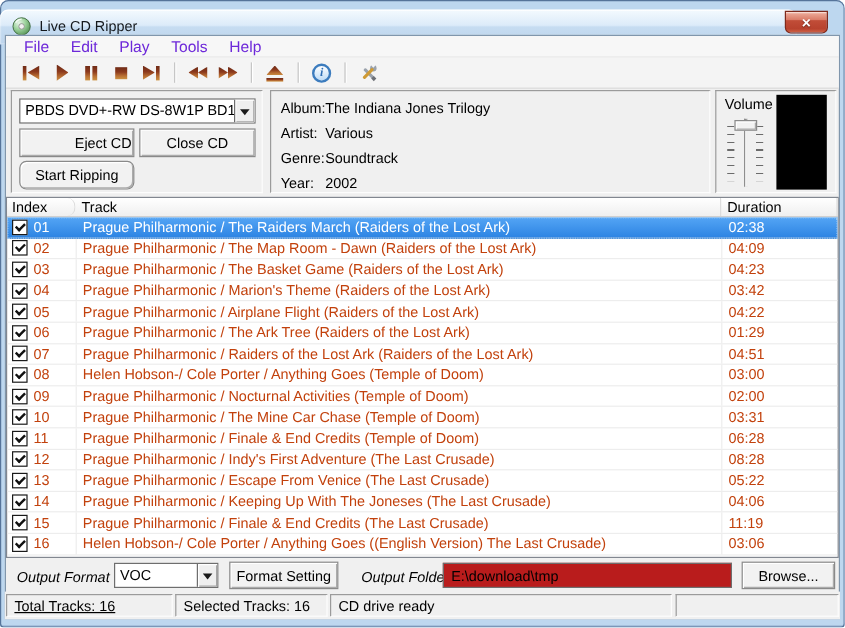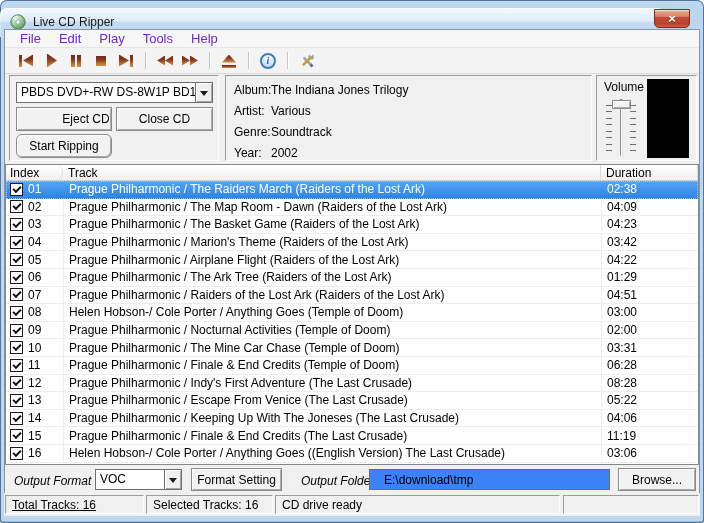--- a/index.html
+++ b/index.html
@@ -93,40 +93,40 @@
   .vid-box { position:absolute; left:50px; top:3px; width:42px; height:79px; background:#000; }
 
   
   .listview { position:absolute; left:5px; top:164px; width:694px; height:301px;
     background:#FFF; border:1px solid #828790; }
   .lv-header { height:16px; display:flex; background:linear-gradient(180deg,#FFFFFF,#EFEFEF); border-bottom:1px solid #CFCFCF; }
   .hcell { font-size:12px; color:#000; display:flex; align-items:center; padding-left:5px;
     border-right:1px solid #DCDCDC; box-shadow:inset 0 1px 0 #FFF; }
   .h-index { width:57px; padding-left:4px;border-radius:7px; } .h-track { width:538px; } .h-duration { flex:1; }
   .lv-body { height:calc(100% - 16px); overflow:hidden; }
-  .lv-row { display:flex; height:17.6px; border-bottom:1px solid #EDEDED; font-size:12px; color:#000000; }
+  .lv-row { display:flex; height:17.6px; border-bottom:1px solid #EDEDED; font-size:12px; color:#c2410c; }
   .cell { display:flex; align-items:center; height:100%; }
   .ci { width:57px; padding-left:4px; gap:5px; }
   .ct { width:538px; padding-left:5px; border-left:1px solid #EDEDED; white-space:nowrap; overflow:hidden; }
   .cd { flex:1; padding-left:5px; border-left:1px solid #EDEDED; }
   .lv-row.sel { background:linear-gradient(180deg,#54A5F5,#2D84E3); color:#FFF;
     border-bottom-color:#2A79CF; outline:1px dotted #9BC6EE; outline-offset:-1px; }
   .lv-row.sel .ct, .lv-row.sel .cd { border-left-color:transparent; }
   .chk { width:13px; height:13px; background:#FFF; border:1px solid #1a1a1a; position:relative; flex:none; }
   .chk::after { content:""; position:absolute; left:2px; top:2px; width:6px; height:3px;
     border-left:2px solid #111; border-bottom:2px solid #111; transform:rotate(-45deg); }
 
   
   .output-bar { position:absolute; left:4px; top:466px; width:696px; height:27px; }
   .flabel { position:absolute; font-size:12px; color:#000;font-style:italic; }
   .lbl-format { left:10px; top:8px; } .lbl-folder { left:297px; top:8px; }
   .fmt-combo { position:absolute; left:91px; top:3px; width:87px; height:21px; }
   .btn-fmt { left:187px; top:2px; width:91px; height:23px; }
   .tinput { position:absolute; left:365px; top:3px; width:241px; height:21px;
-    background:#3b82f6; border:1px solid #6E6E6E; font:12px "Liberation Sans",sans-serif; padding:0 14px; }
+    background:#b91c1c; border:1px solid #6E6E6E; font:12px "Liberation Sans",sans-serif; padding:0 6px; }
   .btn-browse { left:614px; top:2px; width:78px; height:23px; }
 
   
   .statusbar { position:absolute; left:4px; top:493px; width:696px; height:23px; background:#F0F0F0; }
   .spanel { position:absolute; top:2px; height:19px; border:1px solid; border-color:#9B9B9B #FDFDFD #FDFDFD #9B9B9B;
     background:#F0F0F0; font-size:12px; display:flex; align-items:center; padding-left:6px; }
   .sp1 { left:1px; width:139px;text-decoration:underline; } .sp2 { left:142px; width:127px; }
   .sp3 { left:271px; width:285px; } .sp4 { left:559px; width:136px; }
 </style>
 </head>

